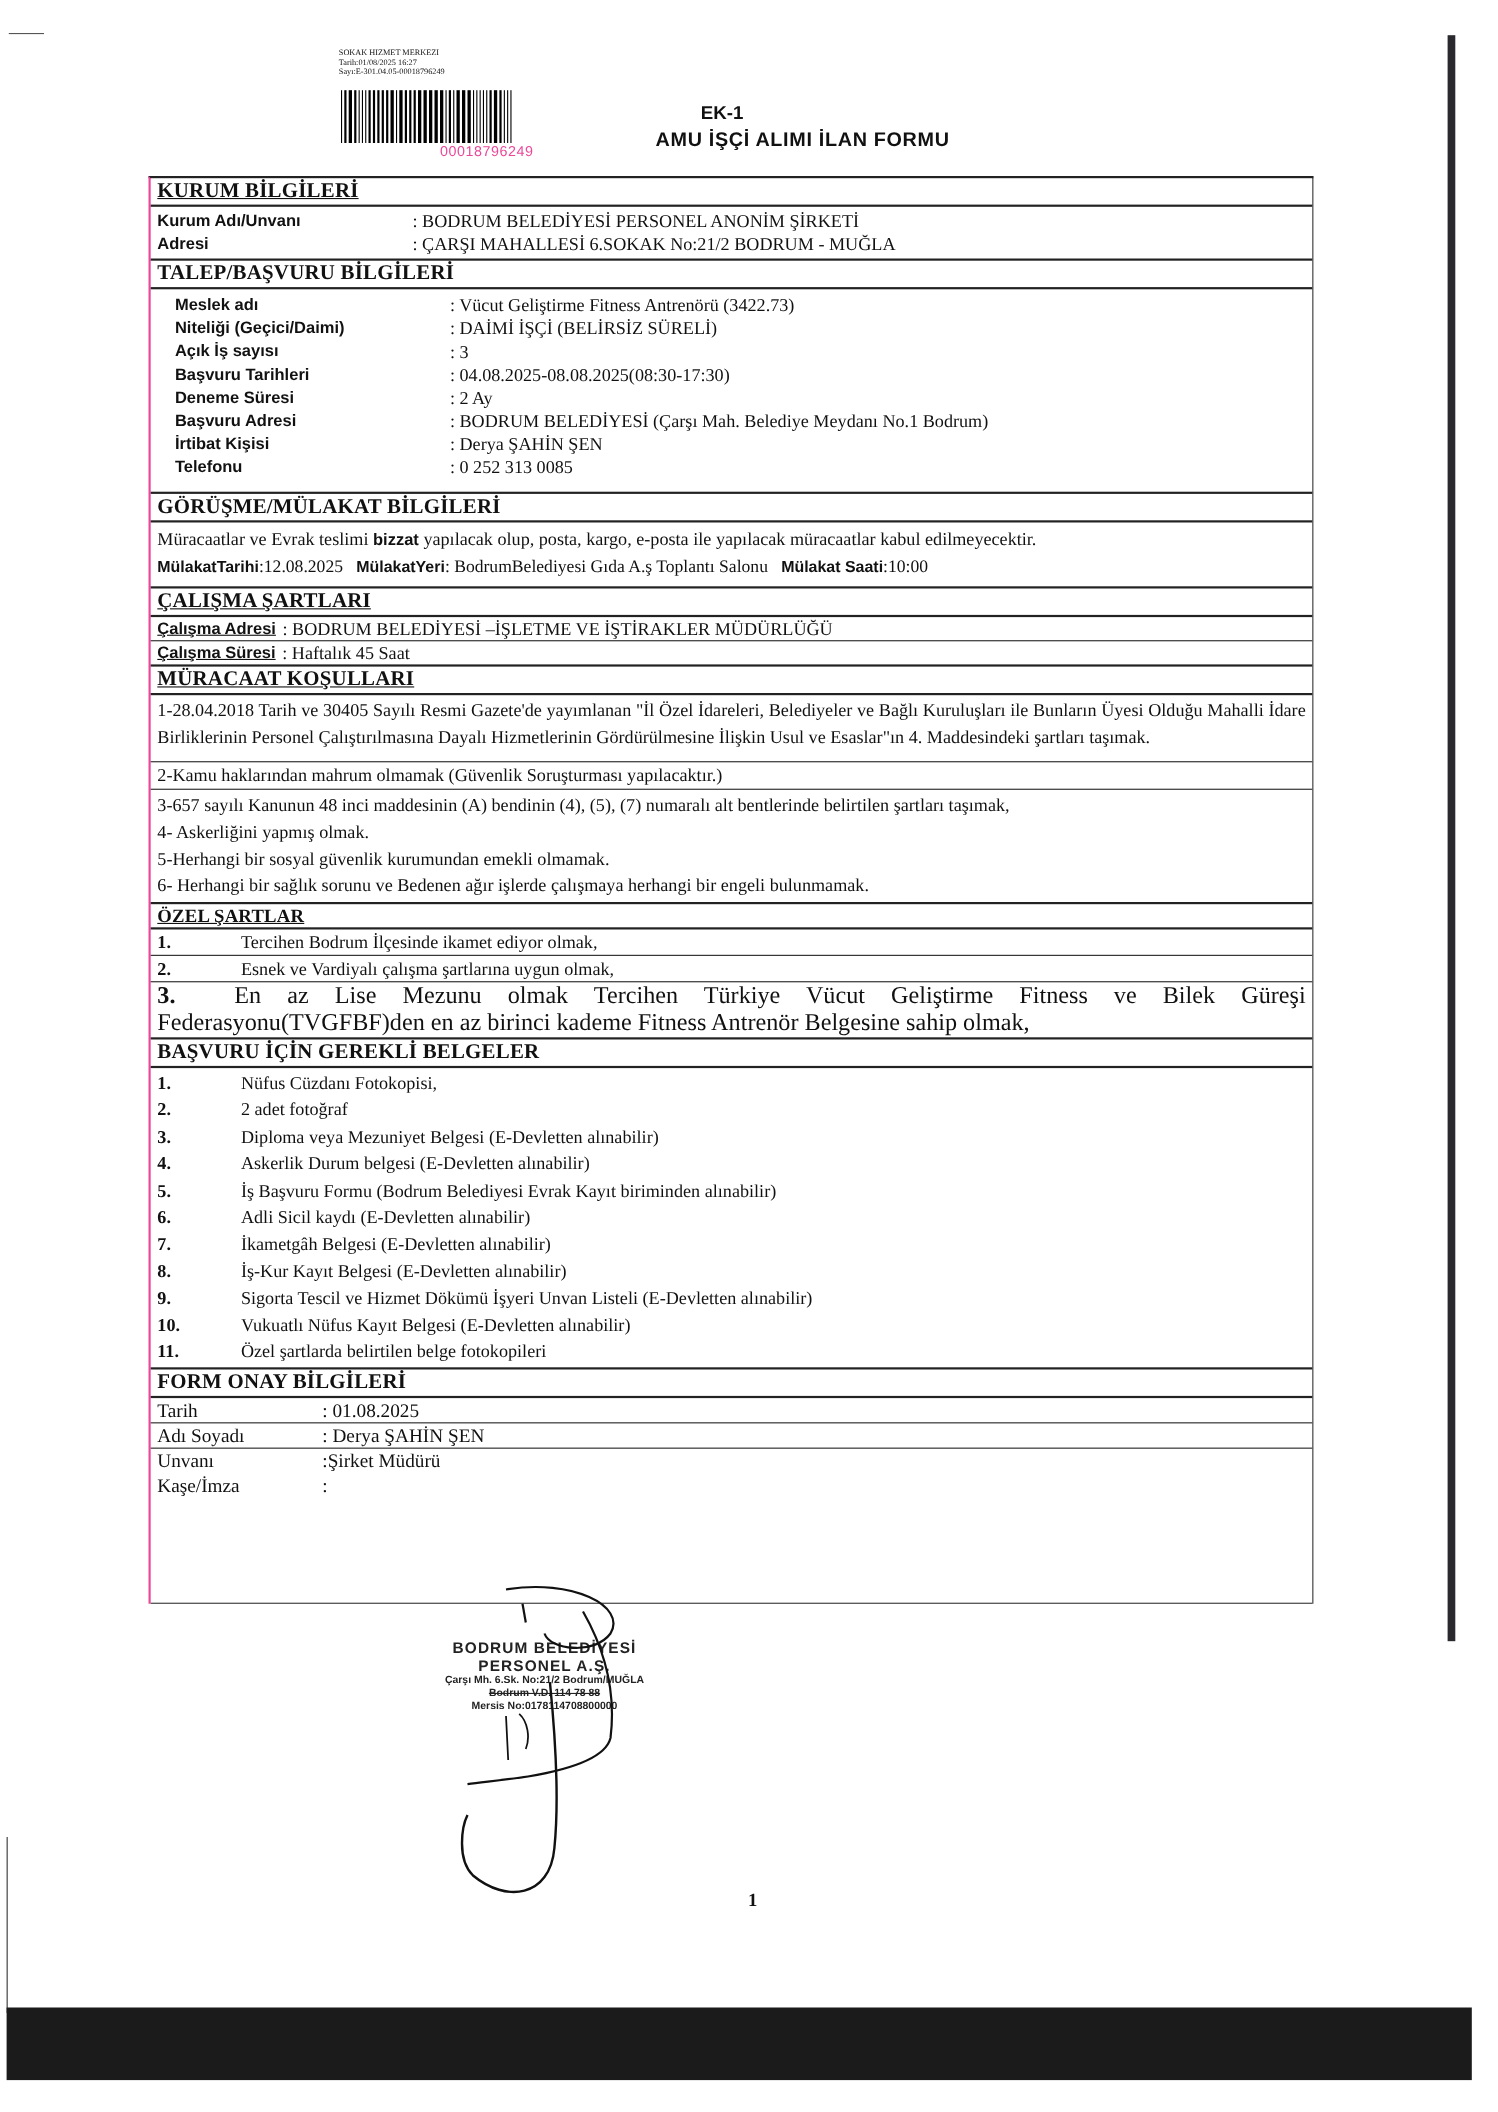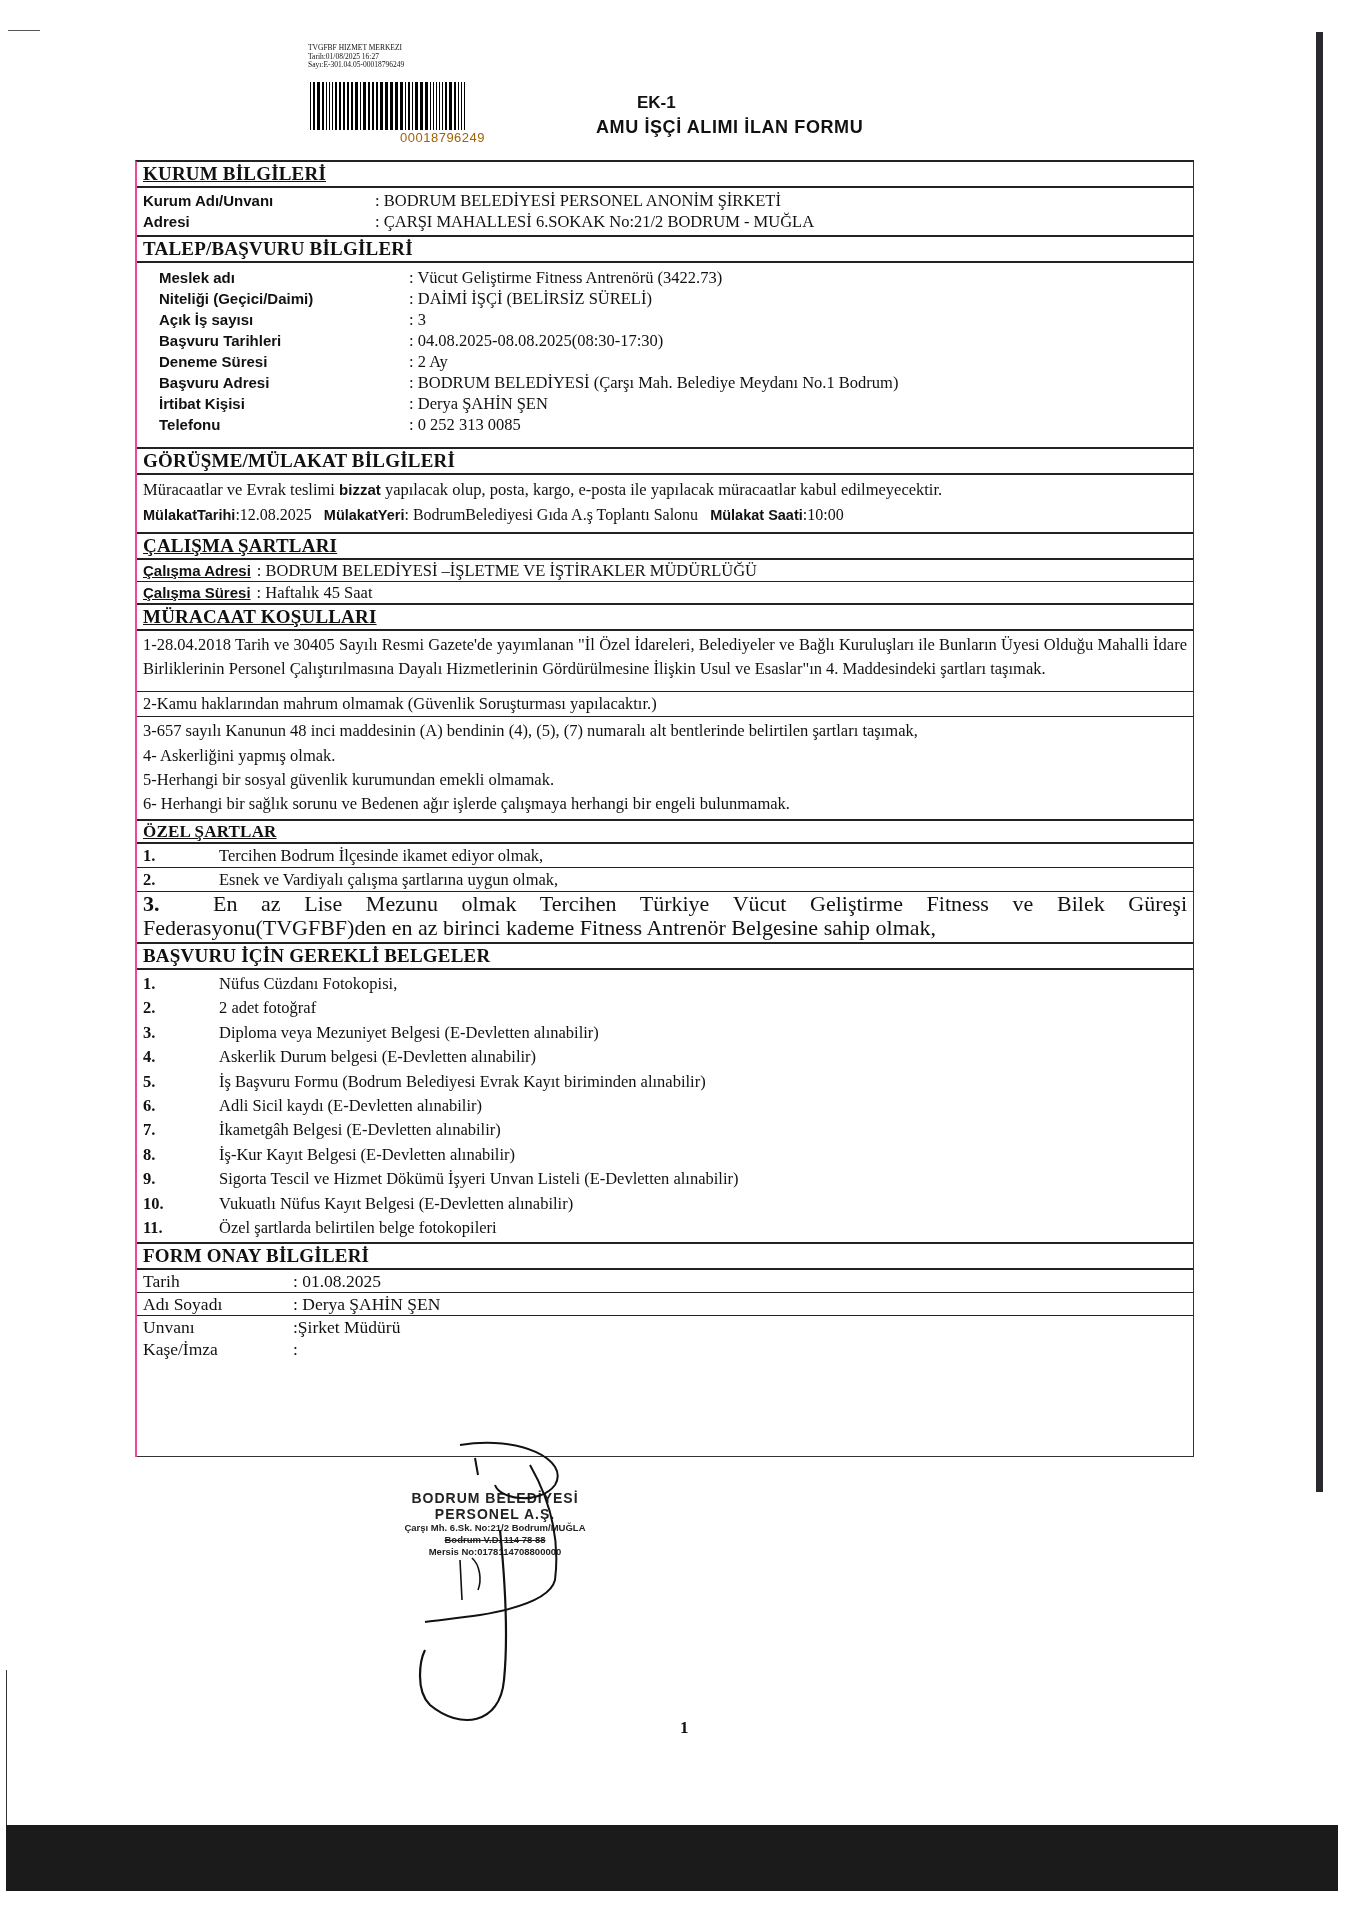--- a/index.html
+++ b/index.html
@@ -9,21 +9,21 @@
     font-family: "Liberation Serif", "DejaVu Serif", serif;
   }
   .corner-dash { position: absolute; left: 8px; top: 30px; width: 32px; height: 1px; background: #555; }
   .right-bar { position: absolute; left: 1316px; top: 32px; width: 7px; height: 1460px; background: #2a2a2e; }
   .bottom-band { position: absolute; left: 6px; top: 1825px; width: 1332px; height: 66px; background: #1b1b1c; }
   .left-edge { position: absolute; left: 6px; top: 1670px; width: 1px; height: 160px; background: #333; }
 
   .stamp-head { position: absolute; left: 308px; top: 44px; font-size: 7.5px; line-height: 8.5px; font-family: "Liberation Serif", serif; }
   .barcode { position: absolute; left: 310px; top: 82px; width: 278px; height: 48px; display: flex; align-items: stretch; }
   .barcode i { display: block; background: #000; margin-right: 2px; }
-  .barcode-num { position: absolute; left: 400px; top: 130px; font-family: "Liberation Sans", sans-serif; font-size: 13px; letter-spacing: 0.5px; color: #a16207; }
+  .barcode-num { position: absolute; left: 400px; top: 130px; font-family: "Liberation Sans", sans-serif; font-size: 13px; letter-spacing: 0.5px; color: #ec4899; }
 
   .ek { position: absolute; left: 637px; top: 93px; font-family: "Liberation Sans", sans-serif; font-weight: bold; font-size: 17px; }
   .form-title { position: absolute; left: 596px; top: 117px; font-family: "Liberation Sans", sans-serif; font-weight: bold; font-size: 18px; letter-spacing: 0.6px; }
 
   .form { position: absolute; left: 135px; top: 160px; width: 1056px; border-left: 2px solid #ec4899; border-right: 1.5px solid #333; border-top: 2px solid #222; }
   .sec { font-family: "Liberation Serif", serif; font-weight: bold; font-size: 19px; line-height: 22px; padding: 1px 6px; border-bottom: 2px solid #222; letter-spacing: 0.2px; }
   .sec .u { text-decoration: underline; }
   .row { display: flex; font-size: 16.5px; line-height: 21px; padding: 0 6px; align-items: flex-end; }
   .lbl { font-family: "Liberation Sans", sans-serif; font-weight: bold; font-size: 15px; }
   .lbl-k { width: 232px; }
@@ -54,21 +54,21 @@
   .page-num { position: absolute; left: 680px; top: 1718px; font-size: 17px; font-weight: bold; }
 </style>
 </head>
 <body>
 
 <div class="corner-dash"></div>
 <div class="right-bar"></div>
 <div class="left-edge"></div>
 
 <div class="stamp-head">
-  <div>TVGFBF HIZMET MERKEZI</div>
+  <div>SOKAK HIZMET MERKEZI</div>
   <div>Tarih:01/08/2025 16:27</div>
   <div>Sayı:E-301.04.05-00018796249</div>
 </div>
 <div class="barcode" id="barcode">
     <i style="width: 1px;"></i>
     <i style="width: 2px;"></i>
     <i style="width: 3px;"></i>
     <i style="width: 2px;"></i>
     <i style="width: 1px;"></i>
     <i style="width: 1px;"></i>

